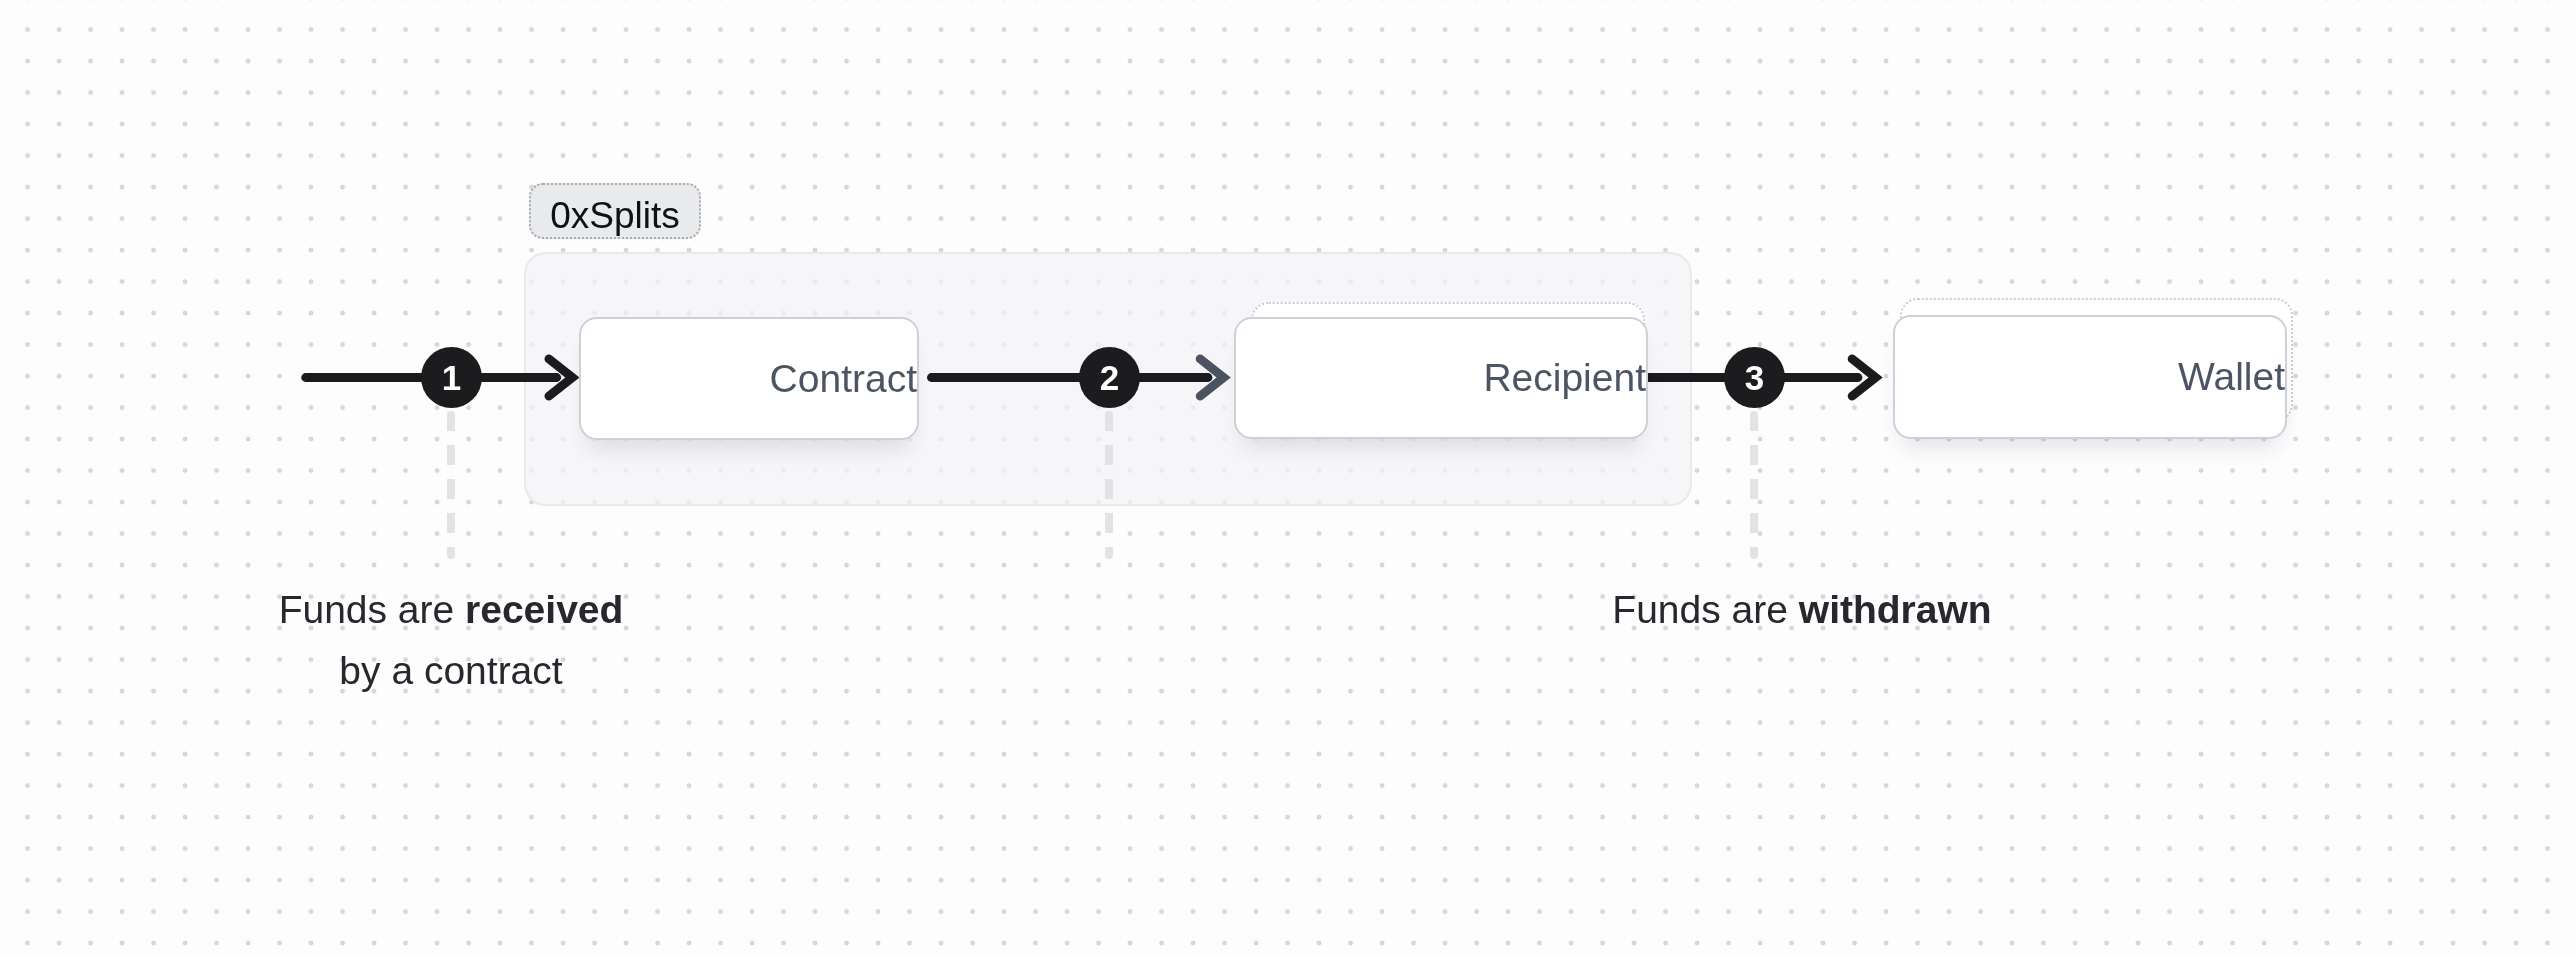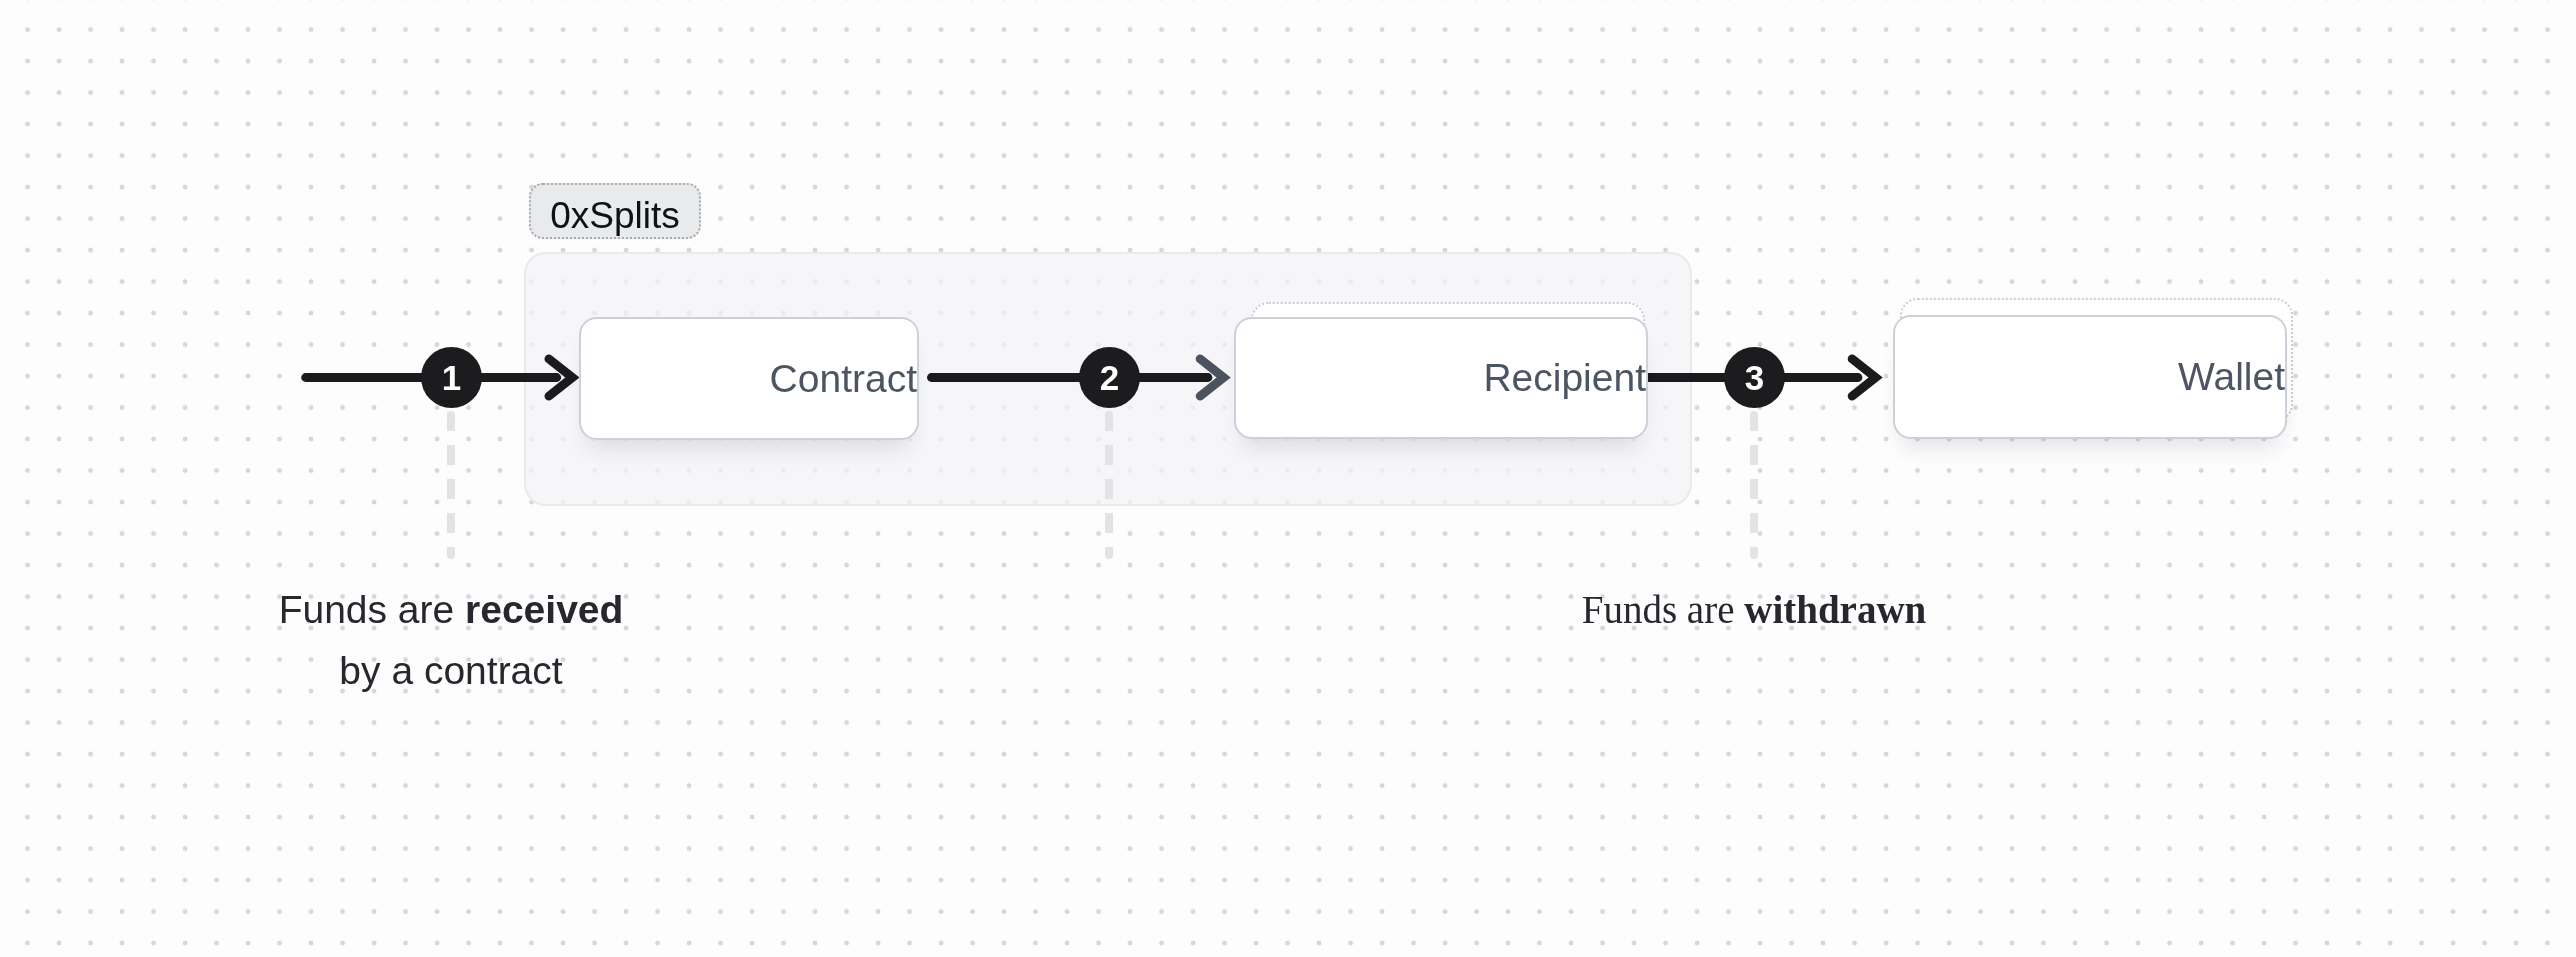--- a/index.html
+++ b/index.html
@@ -106,21 +106,21 @@
     width: 512px;
     text-align: center;
     font-size: 39px;
     line-height: 61px;
     color: #26282d;
     z-index: 2;
   }
   .caption b { font-weight: 700; }
   .caption-1 { left: 195px; }
   .caption-2 { left: 853px; }
-  .caption-3 { left: 1498px; font-family: Liberation Serif, serif; }
+  .caption-3 { left: 1546px; }
 </style>
 </head>
 <body>
 
 <div class="canvas">
 
   <div class="group-box"></div>
   <div class="group-badge">
     <span>0xSplits</span>
   </div>

